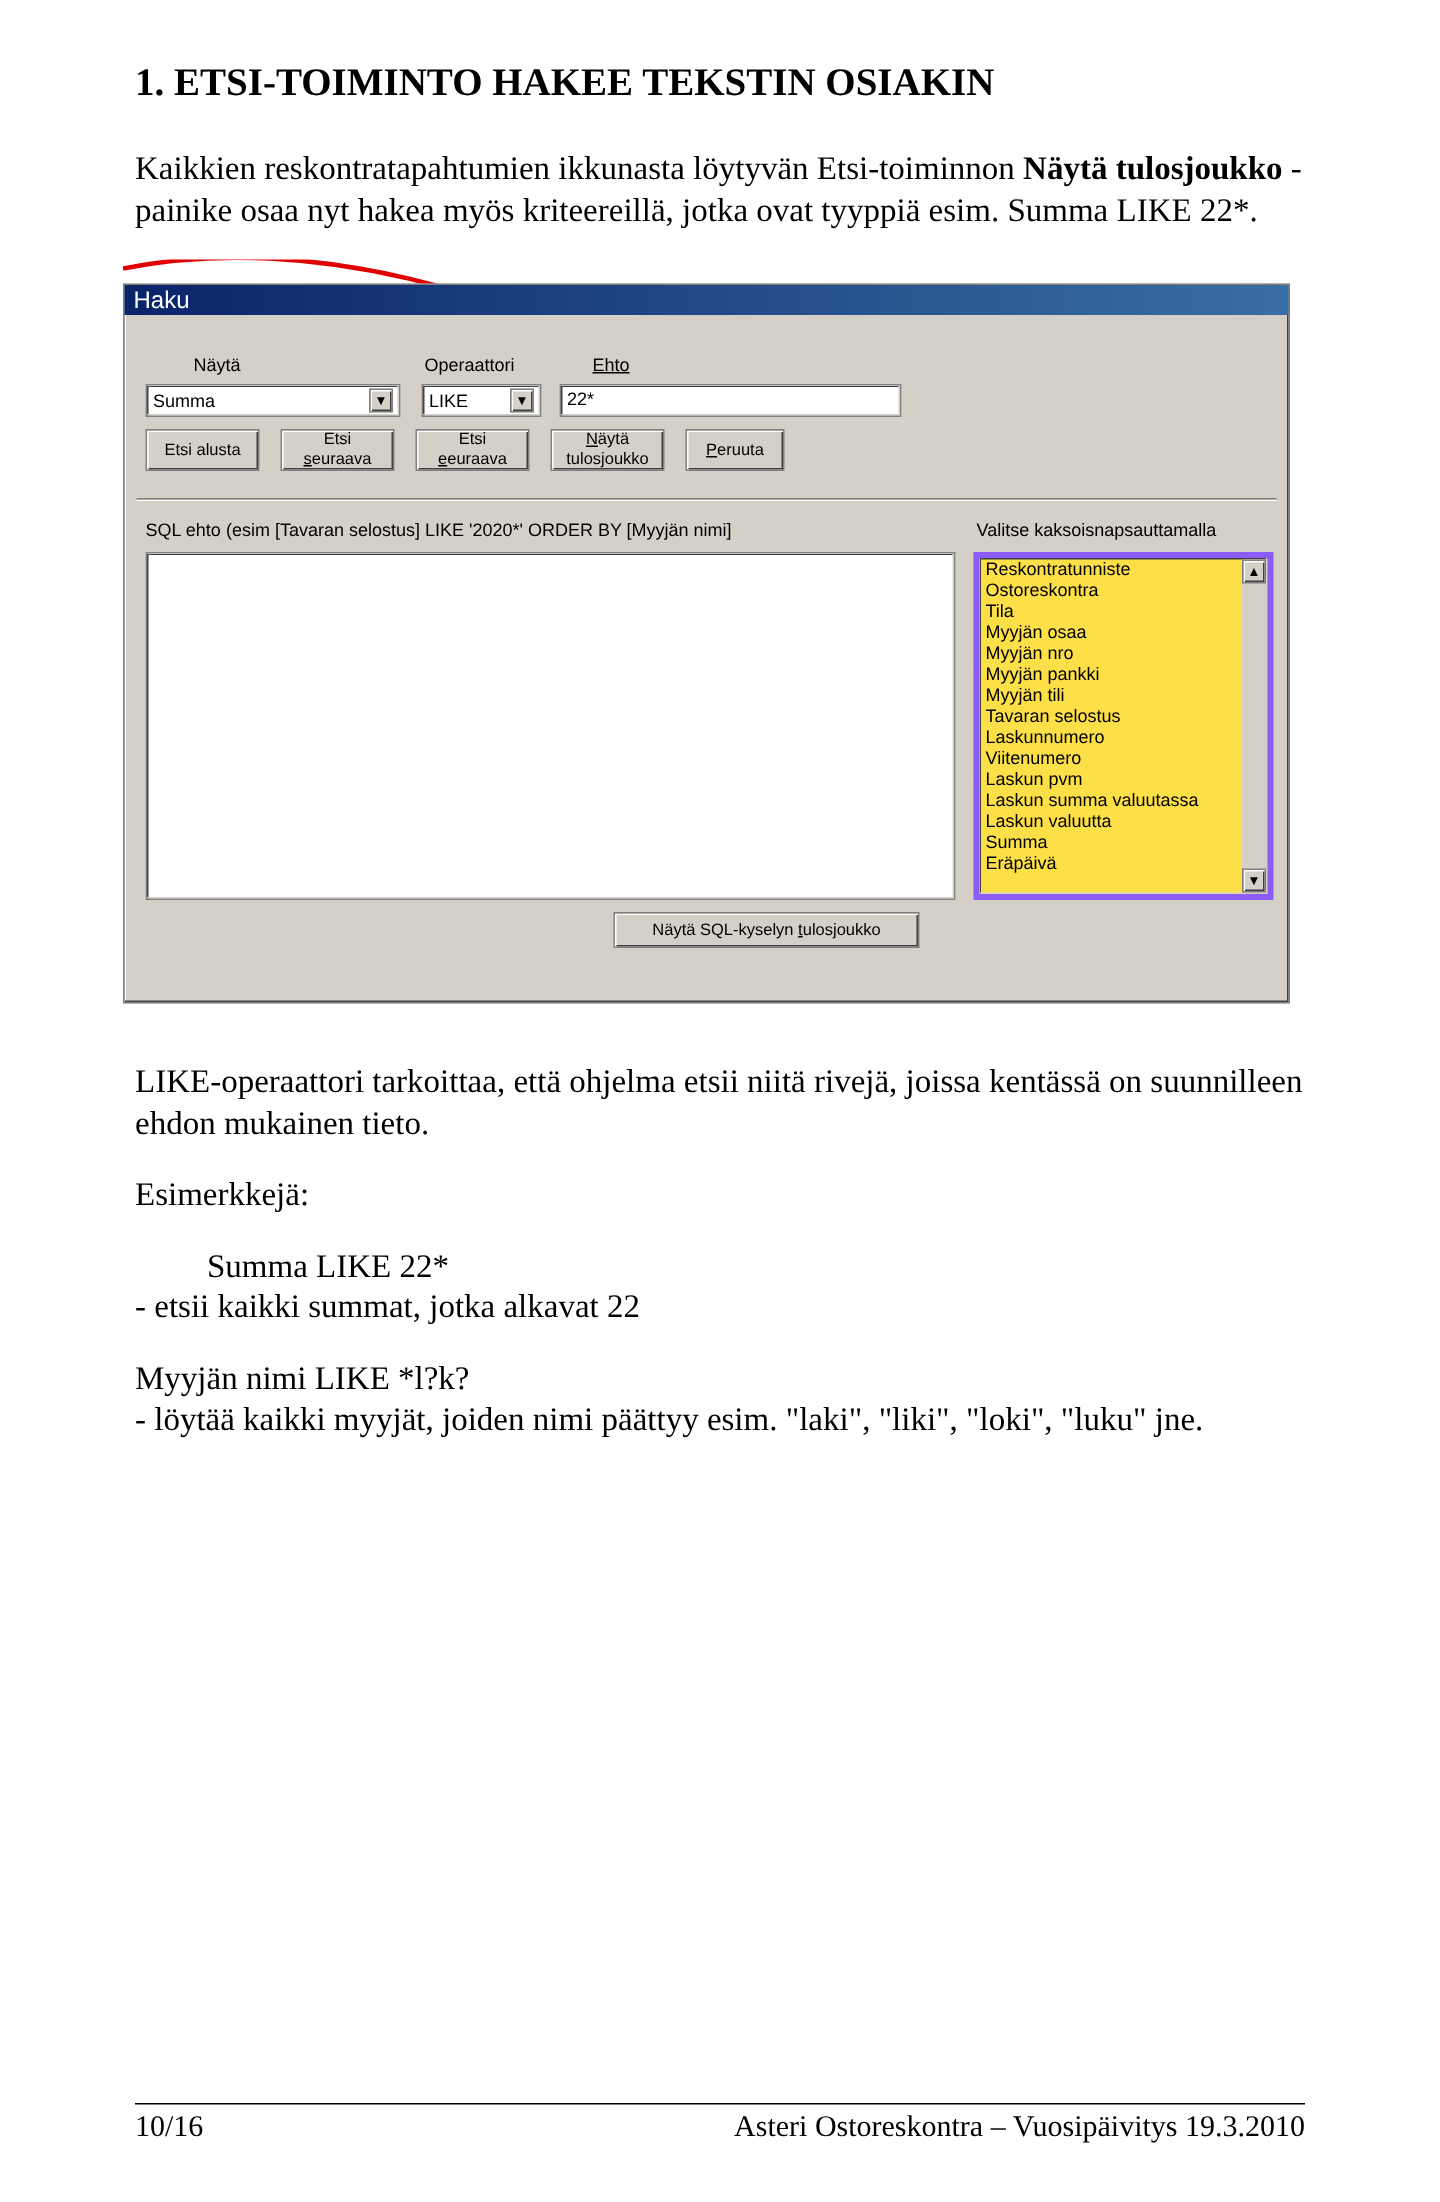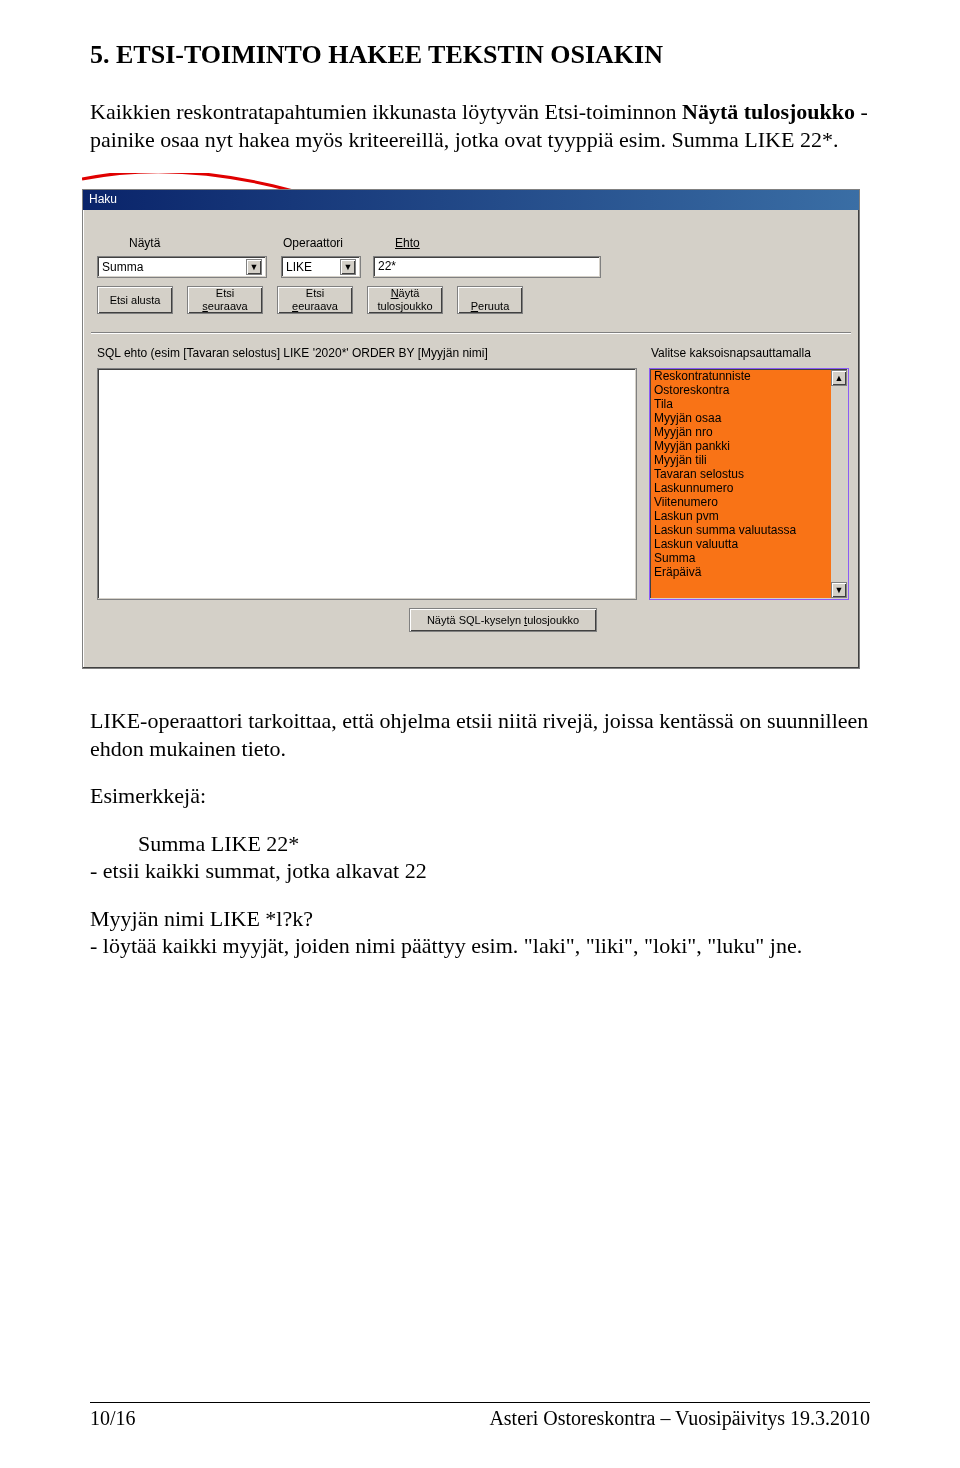--- a/index.html
+++ b/index.html
@@ -5,48 +5,48 @@
   * { box-sizing: border-box; margin: 0; padding: 0; }
   html, body { width: 960px; height: 1468px; background: #fff; font-family: "Times New Roman", Times, serif; color: #000; }
   .page { width: 960px; height: 1468px; position: relative; padding: 40px 90px 0 90px; }
   .heading { font-size: 26px; font-weight: bold; margin-bottom: 28px; color:#000; }
   .para { font-size: 22px; line-height: 1.25; margin-bottom: 20px; }
   .bold { font-weight: bold; }
 
   
   .dialog-wrap { position: relative; width: 782px; height: 500px; margin-left: -8px; }
   .dialog { position:absolute; left:0; top:16px; width:778px; height:480px; background:#D4D0C8; border:1px solid #808080; box-shadow: inset -1px -1px 0 #404040, inset 1px 1px 0 #fff; font-family: Tahoma, Arial, sans-serif; font-size:12px; color:#000; }
-  .titlebar { height:20px; background: linear-gradient(to right,#0a246a,#3a6ea5); color:#fff; font-size:12px; padding:2px 6px; font-family: Tahoma, Arial, sans-serif; }
+  .titlebar { height:20px; background: linear-gradient(to right,#0a246a,#3a6ea5); color:#fff; font-size:16px; padding:2px 6px; font-family: Tahoma, Arial, sans-serif; }
   .lbl { position:absolute; font-size:12px; }
   .combo, .tinput { position:absolute; height:22px; background:#fff; border:1px solid #808080; box-shadow: inset -1px -1px 0 #D4D0C8, inset 1px 1px 0 #404040; font-size:12px; padding:2px 4px; }
   .combo { display:flex; align-items:center; justify-content:space-between; }
   .combo .arrow { width:16px; height:16px; background:#D4D0C8; border:1px solid #808080; box-shadow: inset 1px 1px 0 #fff, inset -1px -1px 0 #404040; display:flex; align-items:center; justify-content:center; font-size:9px; color:#000; }
   .btn { position:absolute; background:#D4D0C8; border:1px solid #808080; box-shadow: inset 1px 1px 0 #fff, inset -1px -1px 0 #404040; font-size:11px; text-align:center; padding:0; display:flex; align-items:center; justify-content:center; line-height:1.15; }
   .hr { position:absolute; left:8px; right:8px; height:0; border-top:1px solid #808080; box-shadow:0 1px 0 #fff; }
   .tarea { position:absolute; background:#fff; border:1px solid #808080; box-shadow: inset -1px -1px 0 #D4D0C8, inset 1px 1px 0 #404040; }
-  .listbox { position:absolute; background:#f97316; border:1px solid #8b5cf6; box-shadow: inset -1px -1px 0 #D4D0C8, inset 1px 1px 0 #404040; overflow:hidden; font-size:12px; }
+  .listbox { position:absolute; background:#fde047; border:4px solid #8b5cf6; box-shadow: inset -1px -1px 0 #D4D0C8, inset 1px 1px 0 #404040; overflow:hidden; font-size:12px; }
   .listbox .item { padding:0 4px; height:14px; line-height:14px; white-space:nowrap; }
   .scroll { position:absolute; right:1px; top:1px; bottom:1px; width:16px; background:#D4D0C8; }
   .scroll .sbtn { position:absolute; left:0; width:16px; height:16px; background:#D4D0C8; border:1px solid #808080; box-shadow: inset 1px 1px 0 #fff, inset -1px -1px 0 #404040; display:flex; align-items:center; justify-content:center; font-size:9px; }
   .scroll .sbtn.up { top:0; }
   .scroll .sbtn.down { bottom:0; }
   .underline-acc { text-decoration: underline; text-decoration-thickness:1px; text-underline-offset:1px; display:inline; }
 
   
   .arrow-svg { position:absolute; left:0; top:0; pointer-events:none; }
 
   .footer { position:absolute; left:90px; right:90px; bottom:38px; }
   .footer-line { border-top:1px solid #000; margin-bottom:4px; }
   .footer-row { display:flex; justify-content:space-between; font-size:20px; }
 </style>
 </head>
 <body>
 
 <div class="page">
-  <div class="heading">5.  ETSI-TOIMINTO HAKEE TEKSTIN OSIAKIN</div>
+  <div class="heading">1.  ETSI-TOIMINTO HAKEE TEKSTIN OSIAKIN</div>
 
   <div class="para">
     <span>Kaikkien reskontratapahtumien ikkunasta löytyvän Etsi-toiminnon</span>
     <span class="bold">Näytä tulosjoukko</span><span> -painike osaa nyt hakea myös kriteereillä, jotka ovat tyyppiä esim. Summa LIKE 22*.</span>
   </div>
 
   <div class="dialog-wrap">
     <svg class="arrow-svg" width="782" height="130" viewBox="0 0 782 130">
       <path d="M 0 6 C 130 -20 270 30 325 66" stroke="#e00000" stroke-width="3" fill="none"></path>
       <polygon points="325,66 312,50 303,62" fill="#e00000"></polygon>
@@ -77,32 +77,32 @@
         <span><span class="underline-acc">s</span><span>euraava</span></span>
       </div>
       <div class="btn" style="left:194px; top:96px; width:76px; height:28px; flex-direction:column;">
         <span>Etsi</span>
         <span><span class="underline-acc">e</span><span>euraava</span></span>
       </div>
       <div class="btn" style="left:284px; top:96px; width:76px; height:28px; flex-direction:column;">
         <span><span class="underline-acc">N</span><span>äytä</span></span>
         <span>tulosjoukko</span>
       </div>
-      <div class="btn" style="left:374px; top:96px; width:66px; height:28px;align-items:flex-end;">
+      <div class="btn" style="left:374px; top:96px; width:66px; height:28px;">
           <span><span class="underline-acc">P</span><span>eruuta</span></span>
         </div>
 
       <div class="hr" style="top:142px;"></div>
 
       <div class="lbl" style="left:14px; top:156px;">SQL ehto (esim [Tavaran selostus] LIKE '2020*' ORDER BY [Myyjän nimi]</div>
       <div class="lbl" style="left:568px; top:156px;">Valitse kaksoisnapsauttamalla</div>
 
       <div class="tarea" style="left:14px; top:178px; width:540px; height:232px;"></div>
 
-      <div class="btn" style="left:326px; top:418px; width:188px; height:24px;">
+      <div class="btn" style="left:326px; top:418px; width:204px; height:24px;">
         <span>Näytä SQL-kyselyn <span class="underline-acc">t</span>ulosjoukko</span>
       </div>
 
       <div class="listbox" style="left:566px; top:178px; width:200px; height:232px;">
         <div class="item">Reskontratunniste</div>
         <div class="item">Ostoreskontra</div>
         <div class="item">Tila</div>
         <div class="item">Myyjän osaa</div>
         <div class="item">Myyjän nro</div>
         <div class="item">Myyjän pankki</div>

